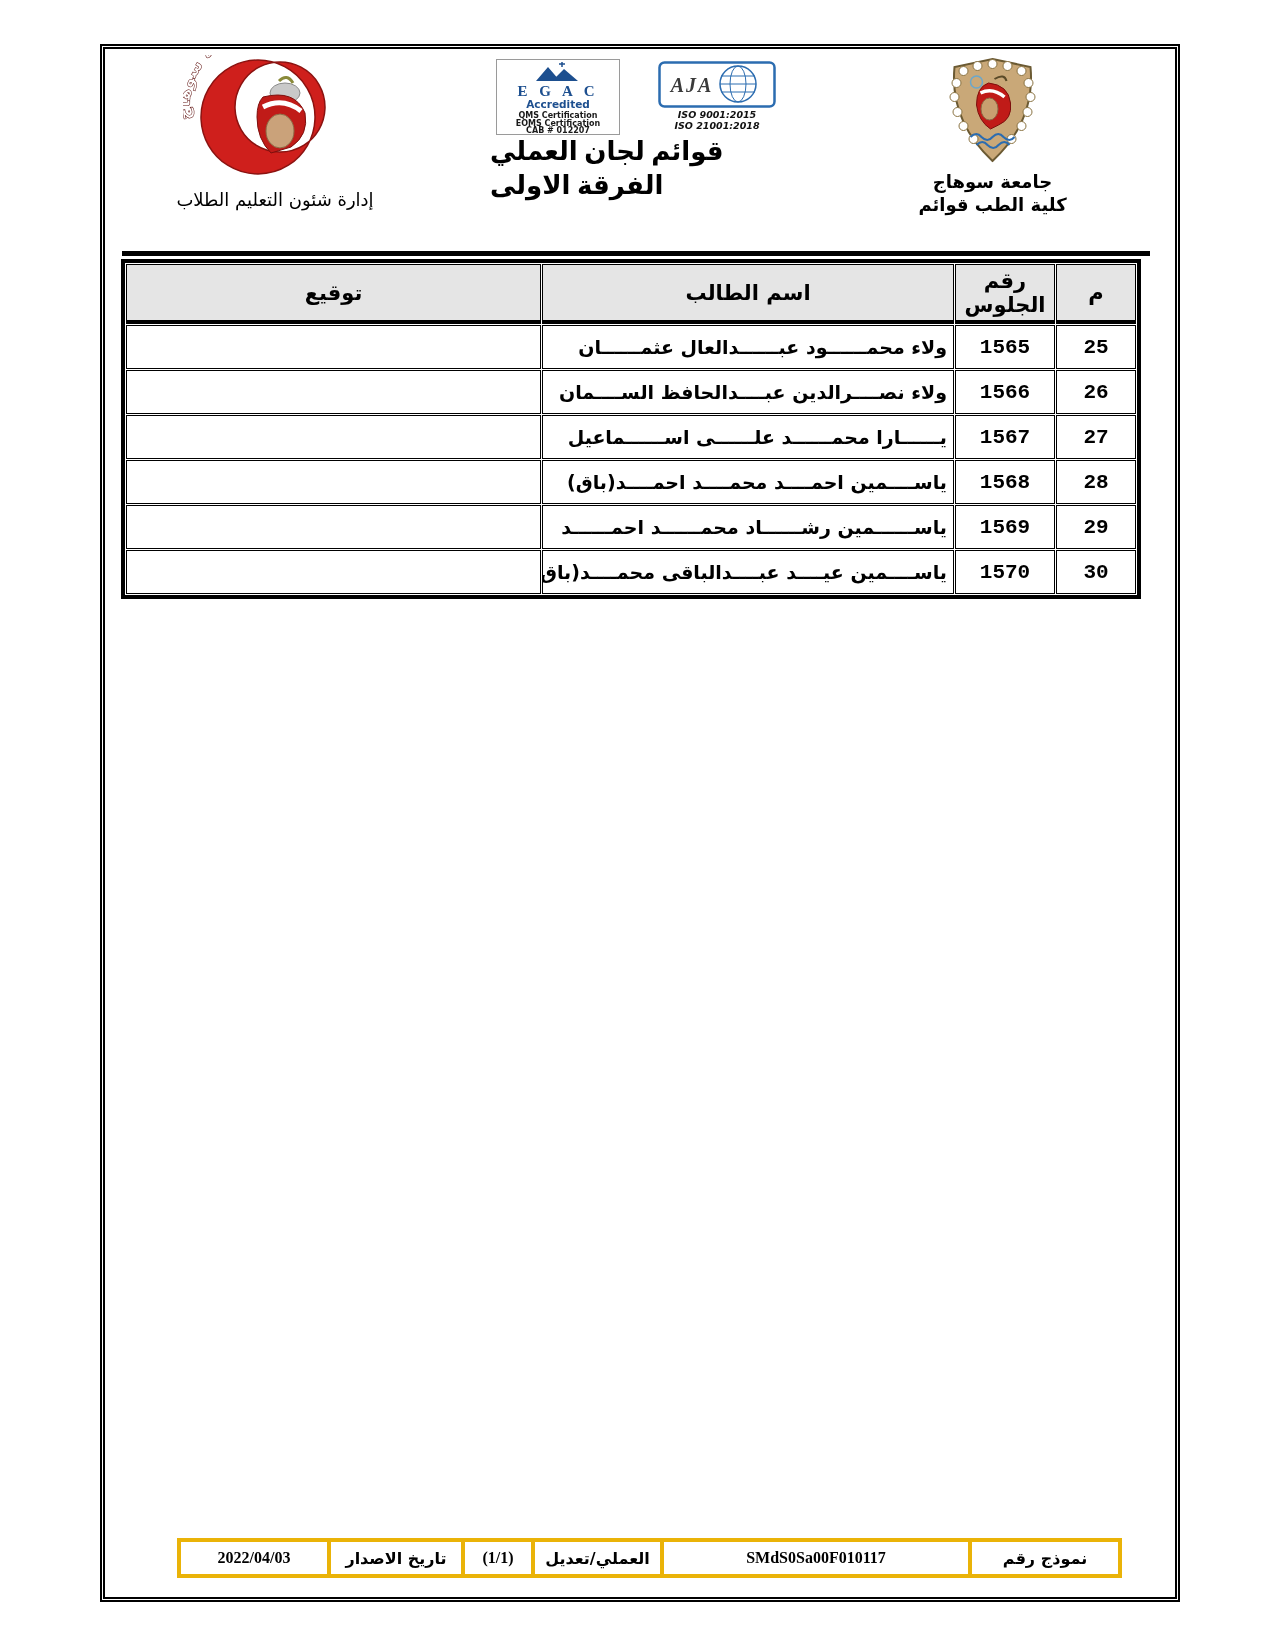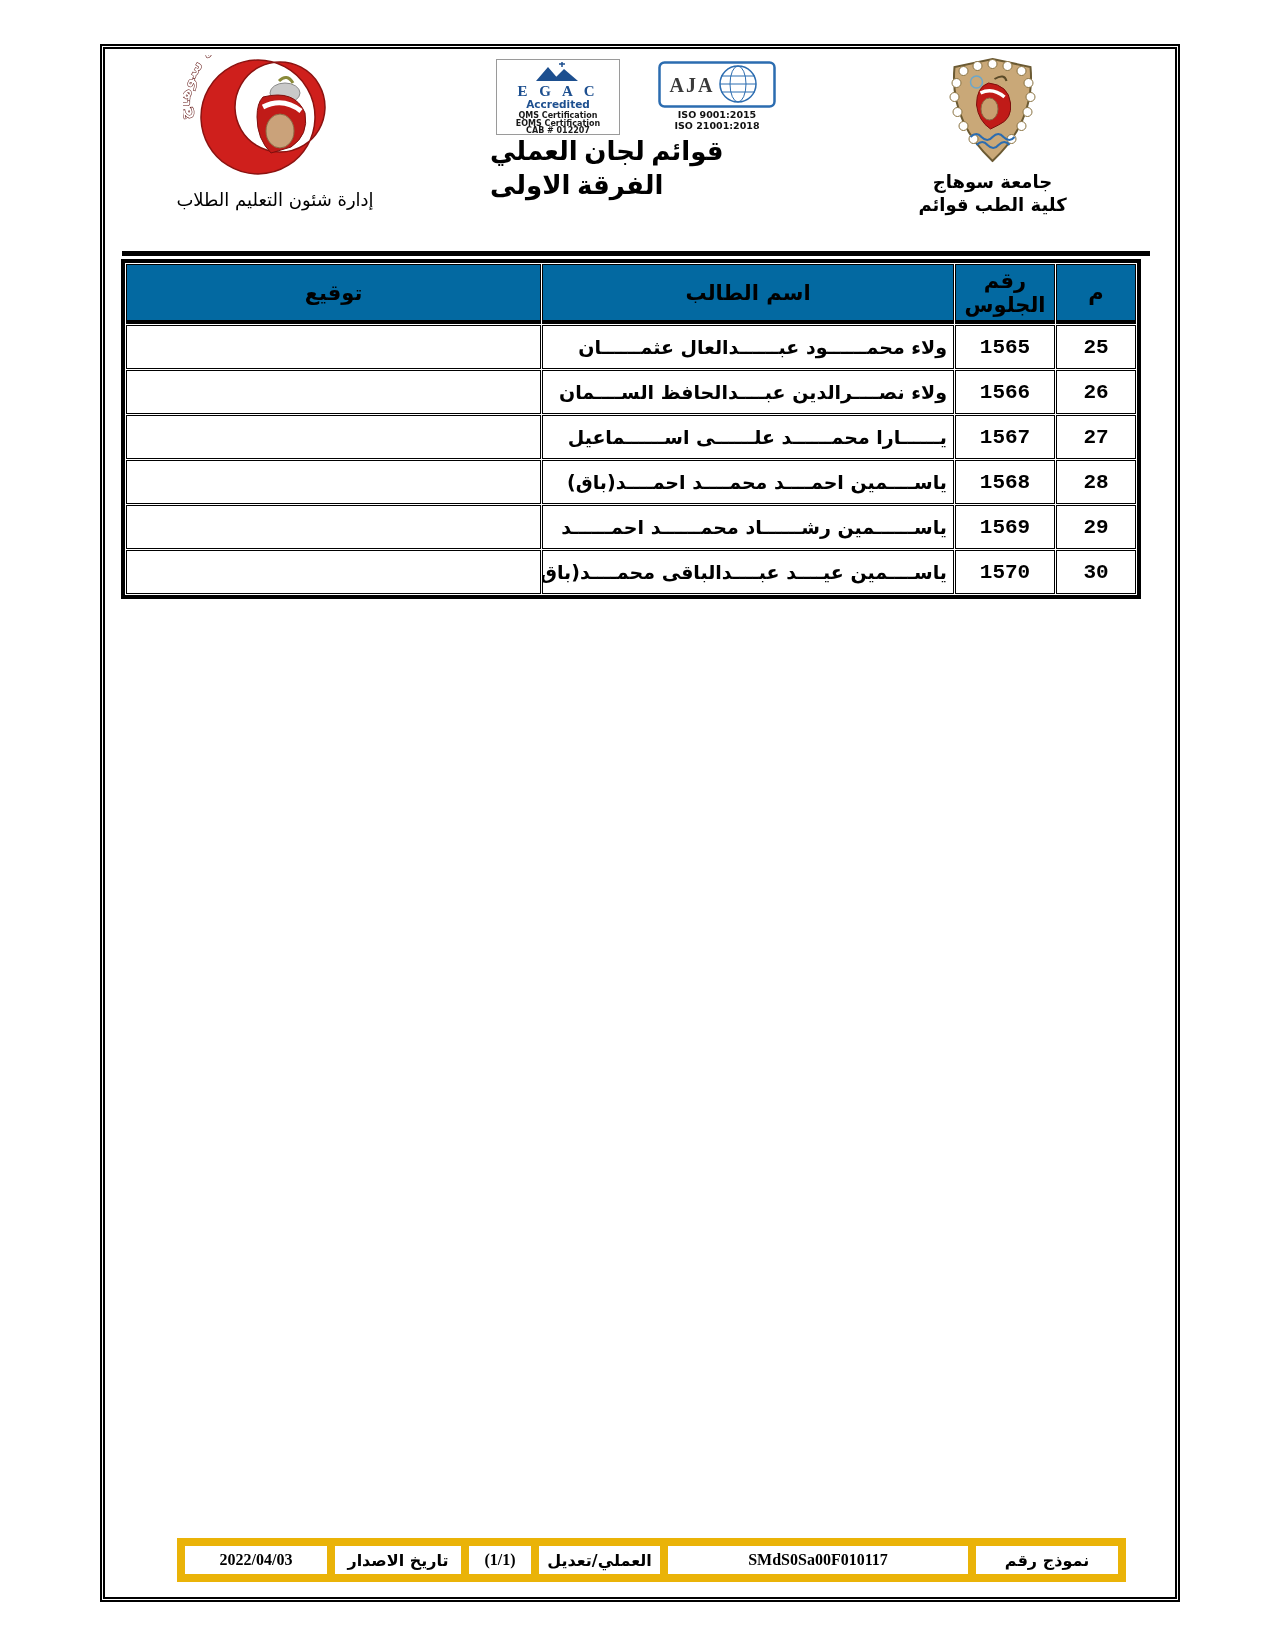--- a/index.html
+++ b/index.html
@@ -8,40 +8,40 @@
   .frame{position:absolute;left:100px;top:44px;width:1070px;height:1548px;
          border:5px double #000;}
   
   .hdr-left{position:absolute;left:40px;top:6px;width:260px;text-align:center;}
   .hdr-center{position:absolute;left:385px;top:10px;width:400px;text-align:left;}
   .hdr-right{position:absolute;left:780px;top:6px;width:215px;text-align:center;}
   .dept-label{font-weight:normal;font-size:18px;margin-top:2px;direction:rtl;}
   .uni-line{font-weight:bold;font-size:18px;direction:rtl;line-height:1.25;}
   .logos-row{position:relative;height:76px;}
   .egac-box{position:absolute;left:6px;top:0;}
-  .aja-box{position:absolute;left:168px;top:2px;}
+  .aja-box{position:absolute;left:168px;top:2px;font-style:italic;}
   .title-line{font-weight:bold;font-size:26px;direction:rtl;line-height:1.3;
               font-family:"Liberation Serif","DejaVu Sans",serif;}
   
   .separator{position:absolute;left:17px;top:202px;width:1028px;height:5px;background:#000;}
   
   table.main{position:absolute;left:16px;top:210px;width:1015px;direction:rtl;
              border-collapse:separate;border-spacing:1px;border:4px solid #000;
              table-layout:fixed;background:#fff;}
-  table.main th{background:#0369a1;border:1px solid #000;border-bottom:4px solid #000;
+  table.main th{background:#e5e5e5;border:1px solid #000;border-bottom:4px solid #000;
                 font-weight:bold;font-size:21px;height:60px;padding:0 4px;box-sizing:border-box;}
   table.main td{border:1px solid #000;height:44px;padding:0 6px;box-sizing:border-box;
                 font-weight:bold;white-space:nowrap;overflow:hidden;}
   td.c-num{text-align:center;font-family:Liberation Mono, monospace;font-size:21px;}
   td.c-name{text-align:right;font-size:19px;}
   td.c-sign{background:#fff;}
   
   table.footer{position:absolute;left:72px;top:1489px;width:941px;direction:rtl;
                border-collapse:collapse;table-layout:fixed;}
-  table.footer td{border:8px solid #eab308;height:36px;font-weight:bold;font-size:16px;
+  table.footer td{border:4px solid #eab308;height:36px;font-weight:bold;font-size:16px;
                   text-align:center;padding:0 4px;box-sizing:border-box;direction:rtl;}
   td.f-latin{font-family:"Liberation Serif","DejaVu Serif",serif;font-size:17px;direction:ltr;}
   td.f-label-right{text-align:right;padding-left:10px;}
   svg text{font-family:"DejaVu Sans",sans-serif;}
   svg .serif{font-family:"Liberation Serif","DejaVu Serif",serif;}
 </style>
 </head>
 <body>
 
 <div class="page">

